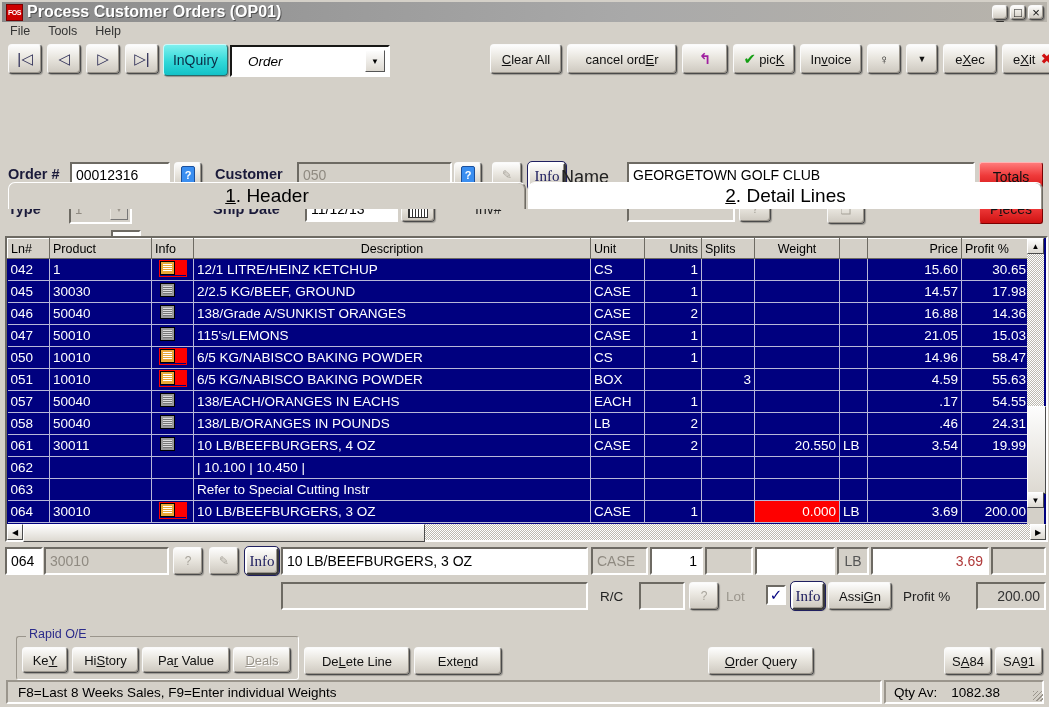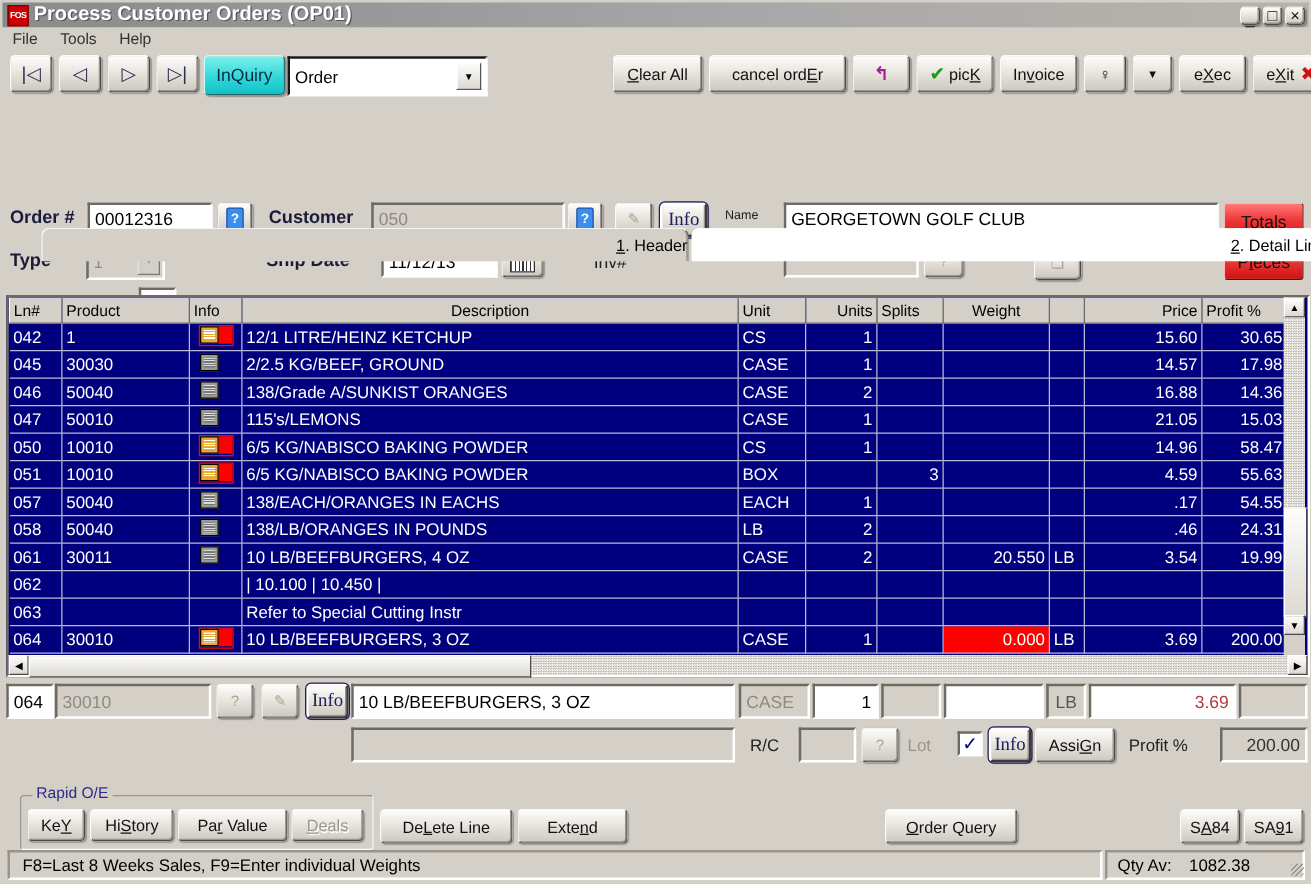--- a/index.html
+++ b/index.html
@@ -55,21 +55,21 @@
   .inquiry{
     position:absolute;left:161px;top:3px;width:63px;height:30px;
     background:linear-gradient(to bottom,#7ef0ee 0%,#32d8d8 55%,#12c2c8 100%);
     border:1px solid #c9fbfb;border-right-color:#2a6a6a;border-bottom-color:#2a6a6a;
     border-radius:4px;box-shadow:1px 1px 1px rgba(0,0,0,.3);
     display:flex;align-items:center;justify-content:center;font-size:14px;color:#0a2a44;
   }
   .combo{position:absolute;left:228px;top:4px;width:156px;height:28px;background:#fff;
     border:2px inset #b5b1a8;border-top-color:#6d6a63;border-left-color:#6d6a63;
     border-right-color:#fff;border-bottom-color:#fff;display:flex;align-items:center;}
-  .combo .val{padding-left:4px;font-size:13.5px;flex:1;}
+  .combo .val{padding-left:16px;font-size:13.5px;flex:1;font-style:italic;}
   .combo .arrowbox{width:18px;height:20px;margin-right:3px;
     background:linear-gradient(to bottom,#fdfdfd,#ddd9d1);
     border:1px solid #fff;border-right-color:#555;border-bottom-color:#555;
     display:flex;align-items:center;justify-content:center;font-size:8px;}
 
   .tb-right{position:absolute;top:3px;display:flex;gap:5px;left:488px;}
   .tb-right .btn{height:30px;}
 
   .chk{color:#139e13;font-weight:bold;font-size:15px;margin-right:3px;}
   .xred{color:#d01111;font-weight:bold;font-size:15px;margin-left:5px;}
@@ -110,22 +110,22 @@
      border:2px solid #6d6a63;border-right-color:#fff;border-bottom-color:#fff;
      display:flex;align-items:center;color:#8f8a81;font-size:13px;padding-left:4px;}
   .tsel .ar{width:16px;height:18px;margin-left:auto;margin-right:2px;background:#d4d0c8;
      border:1px solid #e9e6df;border-right-color:#777;border-bottom-color:#777;
      display:flex;align-items:center;justify-content:center;font-size:7px;color:#9a958c;}
 
   
   .tabs{position:absolute;left:6px;top:180px;width:1035px;height:28px;}
   .tab{position:absolute;top:0;height:27px;background:#d4d0c8;
      border:1px solid #fff;border-bottom:none;border-right-color:#6d6a63;
-     border-radius:7px 7px 0 0;display:flex;align-items:center;justify-content:flex-end;
-     font-size:13px;box-sizing:border-box;box-shadow:inset -1px 0 0 #9a958c;margin-left:25px;}
+     border-radius:7px 7px 0 0;display:flex;align-items:center;justify-content:center;
+     font-size:19px;box-sizing:border-box;box-shadow:inset -1px 0 0 #9a958c;}
 
   
   .gridwrap{position:absolute;left:3px;top:234px;width:1043px;height:306px;
      border:2px solid #6d6a63;border-right-color:#fff;border-bottom-color:#fff;
      background:#00007f;box-sizing:border-box;overflow:hidden;}
   table.grid{border-collapse:collapse;width:1022px;table-layout:fixed;}
   table.grid th{
     background:#d4d0c8;border:1px solid #fff;border-right-color:#6d6a63;
     border-bottom-color:#6d6a63;font-weight:normal;font-size:12.5px;color:#000;
     height:20px;padding:0 3px;box-sizing:border-box;
@@ -281,21 +281,21 @@
         <span class="q">?</span>
       </div>
     <div class="btn qbtn off" style="left:490px;top:85px;width:30px">
         <span style="color:#a8a49b;font-size:12px">✎</span>
       </div>
 
     <div class="btn infobtn" style="left:526px;top:85px;width:38px">
         <span>Info</span>
       </div>
 
-    <div class="lbl plain" style="left:578px;top:90px;font-size:10px">Name</div>
+    <div class="lbl plain" style="left:559px;top:90px;font-size:18px">Name</div>
     <div class="inp" style="left:625px;top:85px;width:348px;height:26px">GEORGETOWN GOLF CLUB</div>
     <div class="redbtn" style="top:85px">
         <span><u>T</u>otals</span>
       </div>
 
     <div class="lbl" style="left:6px;top:124px">Type</div>
     <div class="tsel">
         <span>1</span>
         <span class="ar">▼</span>
       </div>

